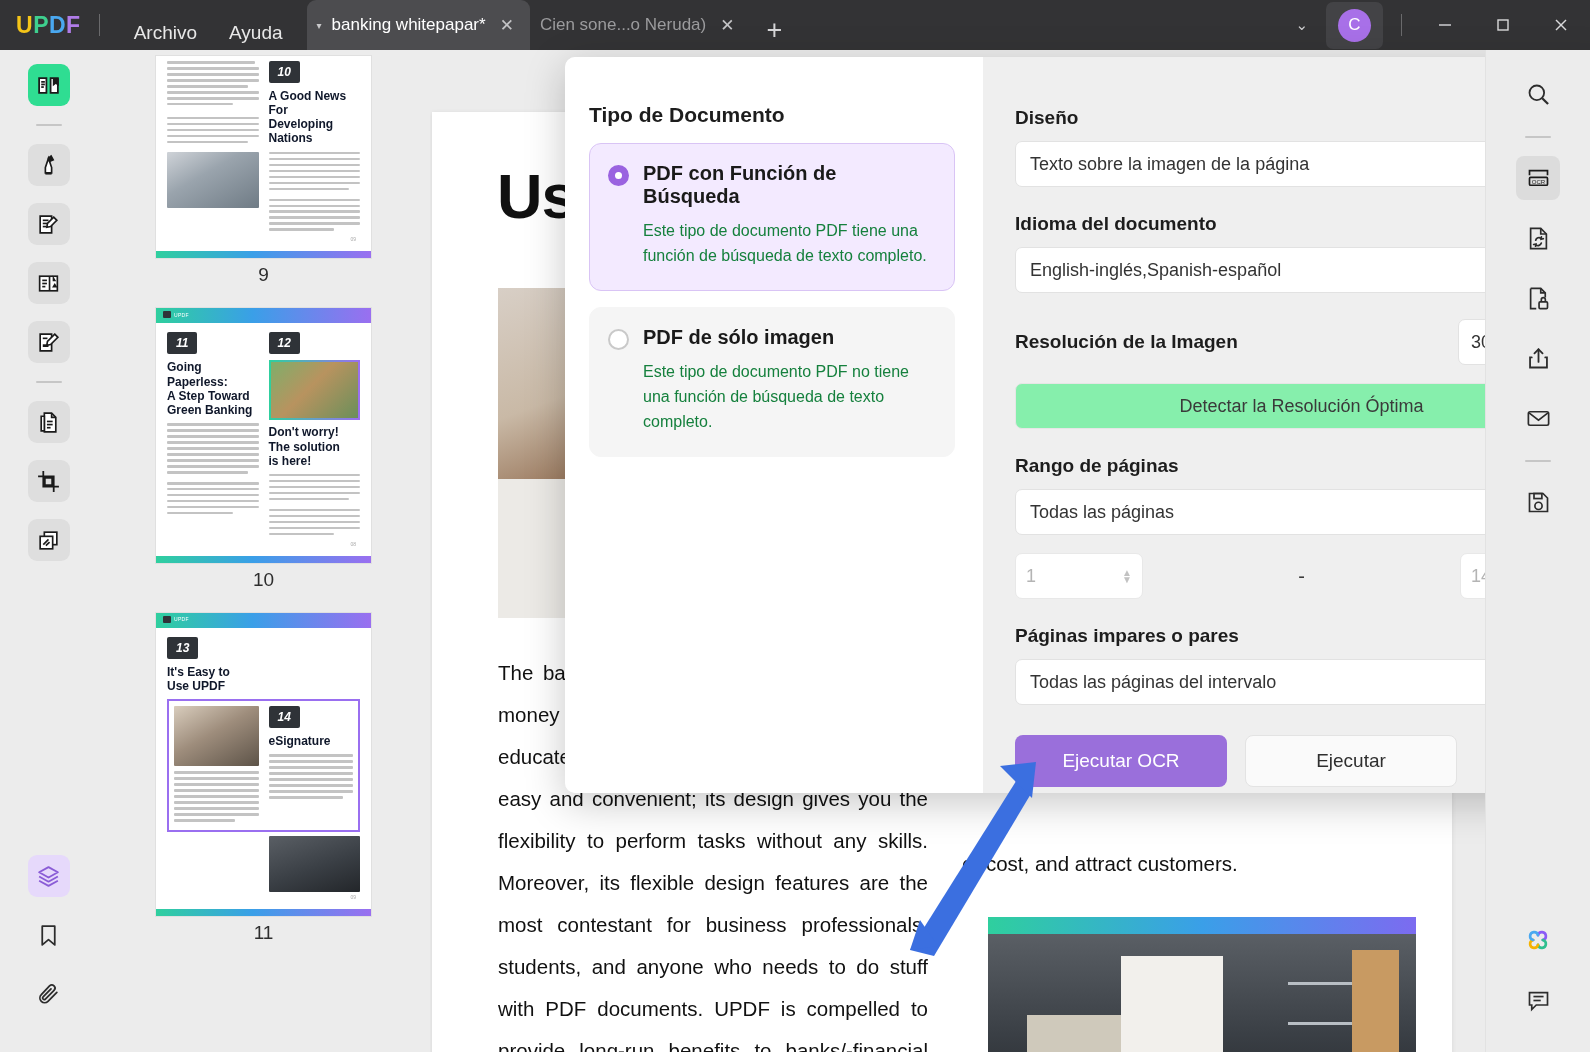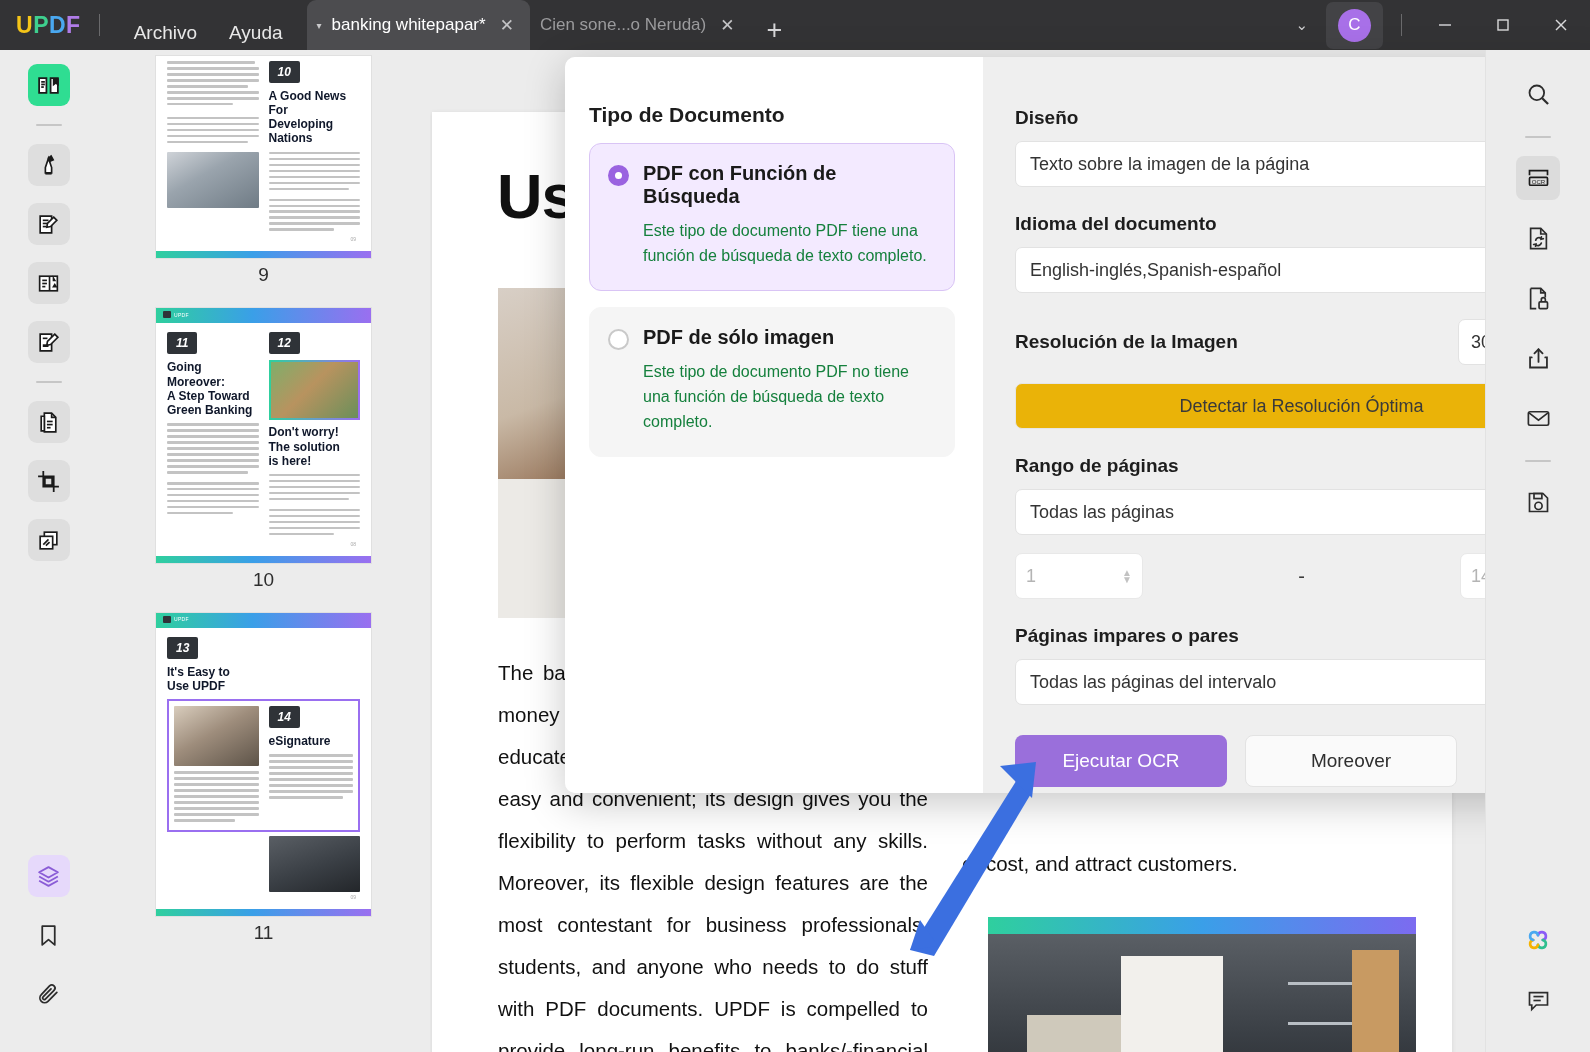--- a/index.html
+++ b/index.html
@@ -172,21 +172,21 @@
   .select {
     flex: 1; height: 46px; background: #fff; border: 1px solid #e2e2e2; border-radius: 7px;
     display: flex; align-items: center; padding: 0 14px; font-size: 18px; color: #333;
   }
   .select .caret { margin-left: auto; font-size: 11px; color: #8d8d8d; }
   .icon-btn { width: 30px; height: 30px; display: flex; align-items: center; justify-content: center; color: #4a4a4a; }
   .help-btn { position: absolute; right: 30px; top: 44px; }
   .gap { height: 26px; }
   .gap-s { height: 18px; }
   .flat-btn {
-    width: 100%; height: 46px; background: #eab308; border: 1px solid #e6e6e6; border-radius: 7px;
+    width: 100%; height: 46px; background: #86efac; border: 1px solid #e6e6e6; border-radius: 7px;
     display: flex; align-items: center; justify-content: center; font-size: 18px; color: #3a3a3a;
   }
   .dpi-box {
     width: 130px; height: 46px; background: #fff; border: 1px solid #e2e2e2; border-radius: 7px;
     display: flex; align-items: center; padding: 0 12px; font-size: 18px; color: #333;
   }
   .dpi-box .caret { margin-left: auto; font-size: 11px; color: #8d8d8d; }
   .res-row { display: flex; align-items: center; }
   .res-row .fld-label { margin-bottom: 0; }
   .spin-row { display: flex; align-items: center; gap: 0; }
@@ -418,21 +418,21 @@
 
     <div class="thumb-block">
       <div class="thumb">
         <div class="tbar-head">
           <div class="mini-logo"><span class="mini-sq"></span>UPDF</div>
         </div>
         <div class="tpad">
           <div class="tcols">
             <div class="tcol">
               <div class="tnum">11</div>
-              <div class="thead" style="white-space:pre-line">Going Moreover:
+              <div class="thead" style="white-space:pre-line">Going Paperless:
 A Step Toward
 Green Banking</div>
               <div class="tline s1"></div><div class="tline s1"></div><div class="tline s1"></div>
               <div class="tline s1"></div><div class="tline s1"></div><div class="tline s1"></div>
               <div class="tline s1"></div><div class="tline s1"></div><div class="tline s3"></div>
               <div style="height:5px"></div>
               <div class="tline s1"></div><div class="tline s1"></div><div class="tline s1"></div>
               <div class="tline s1"></div><div class="tline s1"></div><div class="tline s4"></div>
             </div>
             <div class="tcol">
@@ -619,21 +619,21 @@
 
       <div class="gap"></div>
       <div class="fld-label">Páginas impares o pares</div>
       <div class="select">
         <span>Todas las páginas del intervalo</span>
         <span class="caret">▼</span>
       </div>
 
       <div class="btn-row">
         <div class="btn-primary">Ejecutar OCR</div>
-        <div class="btn-secondary">Moreover</div>
+        <div class="btn-secondary">Ejecutar</div>
       </div>
 
     </div>
   </div>
 
   <div class="arrow-svg">
     <svg width="160" height="200" viewBox="0 0 160 200">
       <path d="M10 190 L118 18 L132 32 L34 196 Z" fill="#3b6fe0"></path>
       <path d="M100 6 L136 2 L132 38 Z" fill="#3b6fe0"></path>
       <path d="M10 190 L20 160 L38 186 Z" fill="#3b6fe0"></path>

